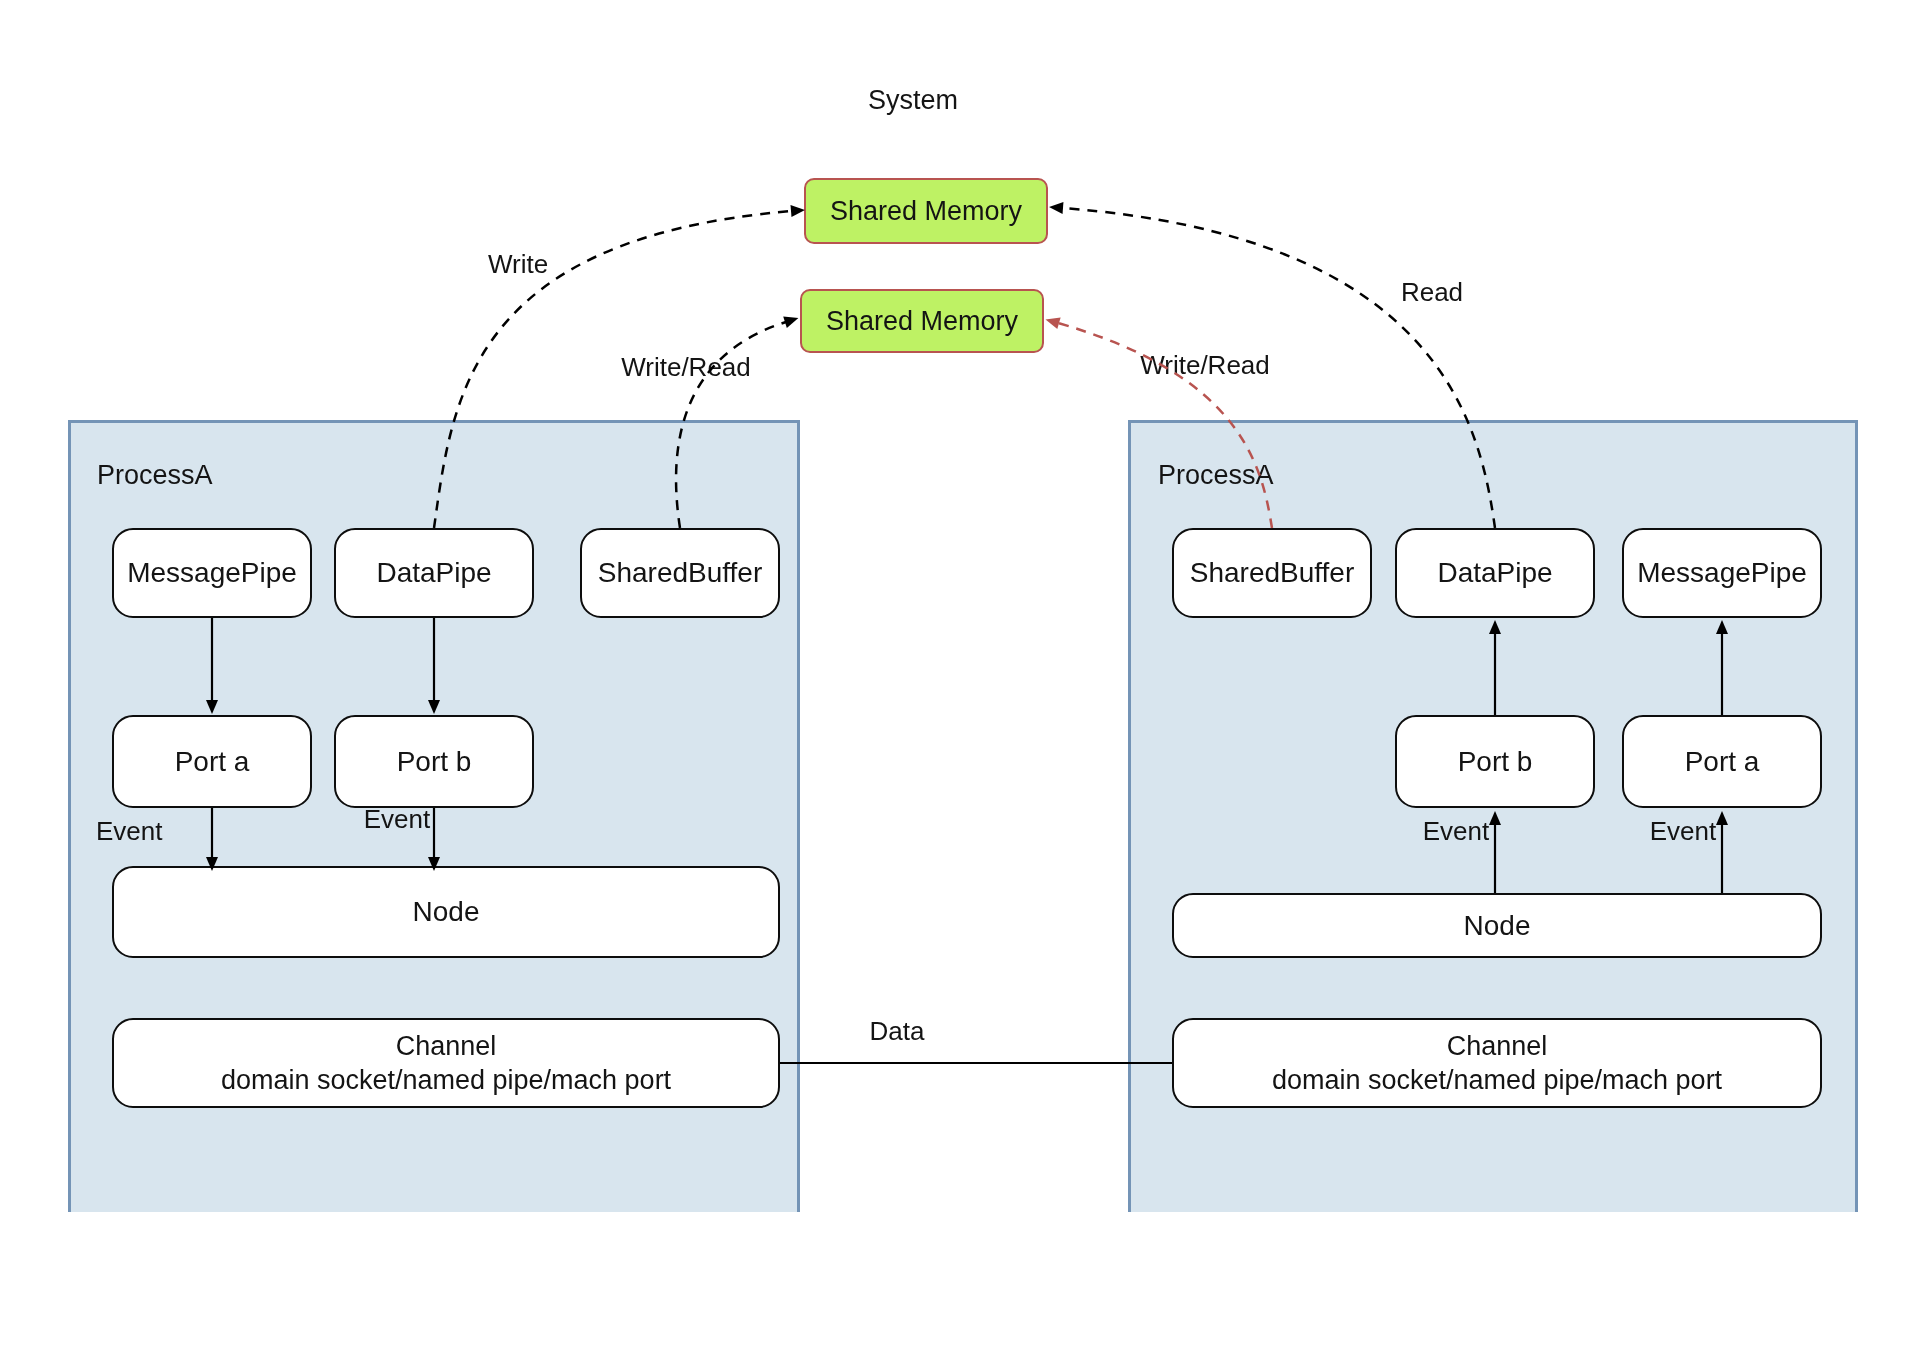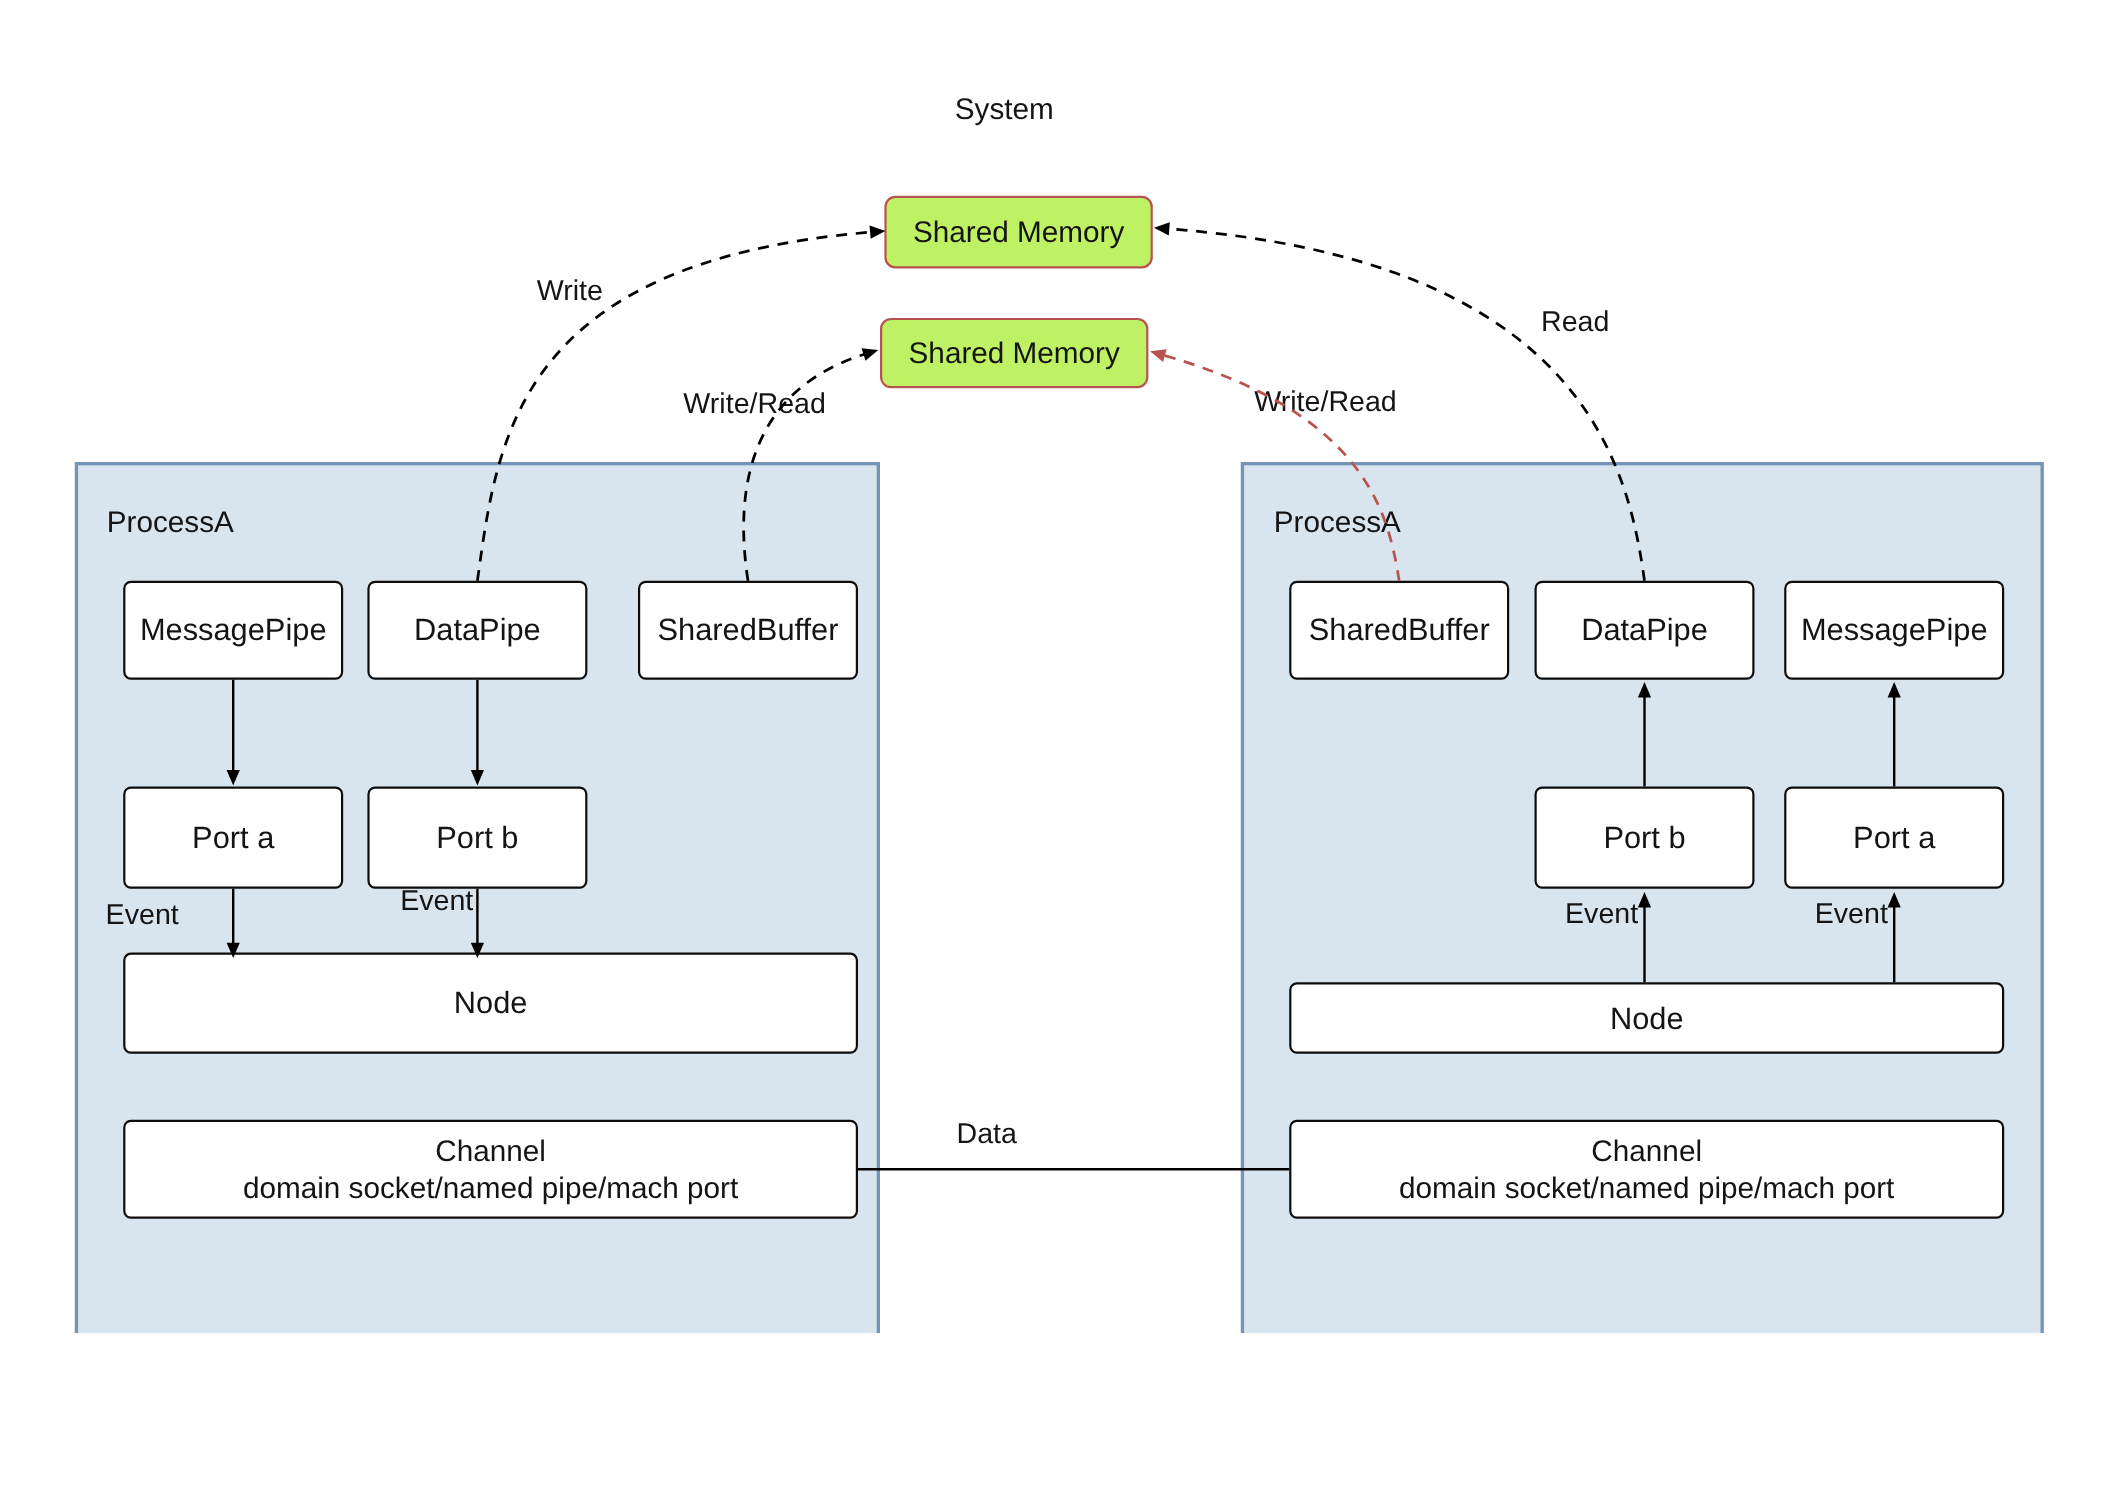--- a/index.html
+++ b/index.html
@@ -5,21 +5,21 @@
   html,body { margin:0; padding:0; background:#ffffff; }
   .stage {
     position:relative; width:1920px; height:1212px; background:#ffffff;
     font-family:"Liberation Sans", sans-serif; color:#141414; overflow:hidden;
   }
   .stage * { box-sizing:border-box; }
   .process {
     position:absolute; background:#d8e5ee; border:3px solid #7494b6;
   }
   .wbox {
-    position:absolute; background:#ffffff; border:2.5px solid #0d0d0d; border-radius:7px;
+    position:absolute; background:#ffffff; border:2.5px solid #0d0d0d; border-radius:21px;
     display:flex; align-items:center; justify-content:center;
     font-size:28px; text-align:center;
   }
   .pinkbox {
     position:absolute; background:#bef264; border:2.5px solid #b85450; border-radius:10px;
     display:flex; align-items:center; justify-content:center; font-size:27px;
   }
   .channel { flex-direction:column; font-size:27px; line-height:34px; }
   .lbl { position:absolute; font-size:26px; white-space:nowrap; }
   .lbl.center { transform:translate(-50%,-50%); }

